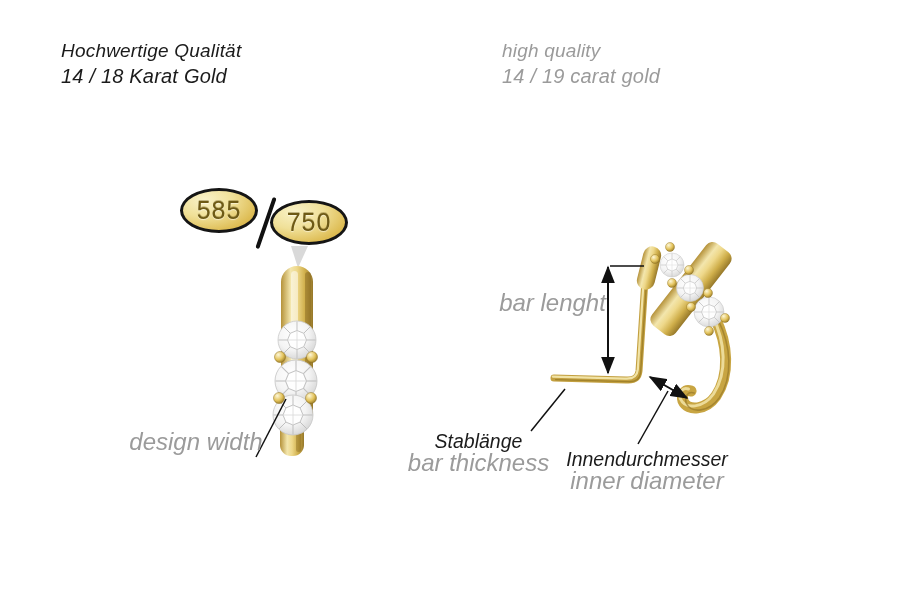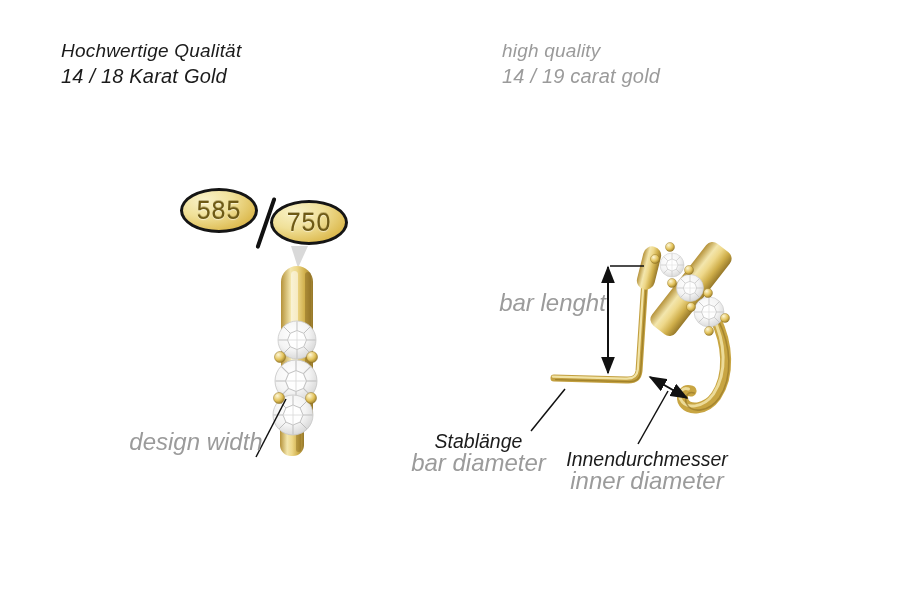--- a/index.html
+++ b/index.html
@@ -161,20 +161,20 @@
   </svg>
 
   <div class="anno anno-designbreite">
     <div class="en">design width</div>
   </div>
   <div class="anno anno-stablaenge">
     <div class="en">bar lenght</div>
   </div>
   <div class="anno anno-stabstaerke">
     <div class="de">Stablänge</div>
-    <div class="en">bar diameter</div>
+    <div class="en">bar thickness</div>
   </div>
   <div class="anno anno-innendurchmesser">
     <div class="de">Innendurchmesser</div>
     <div class="en">inner diameter</div>
   </div>
 
 </div>
 
 </body></html>

